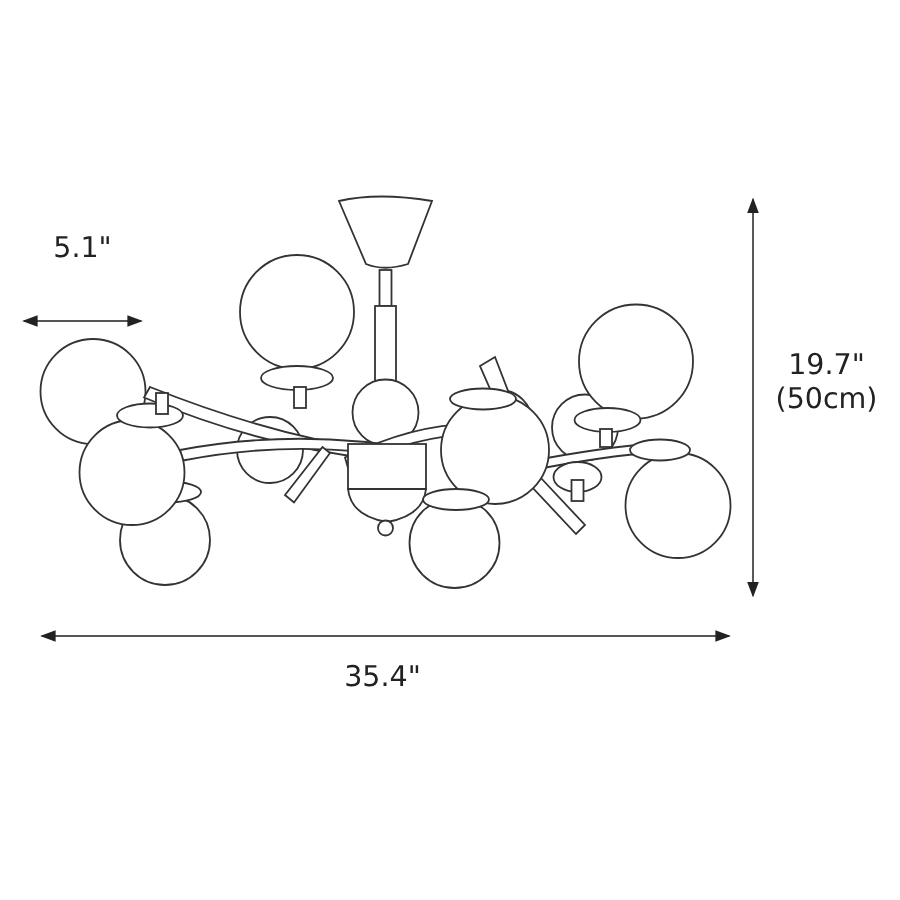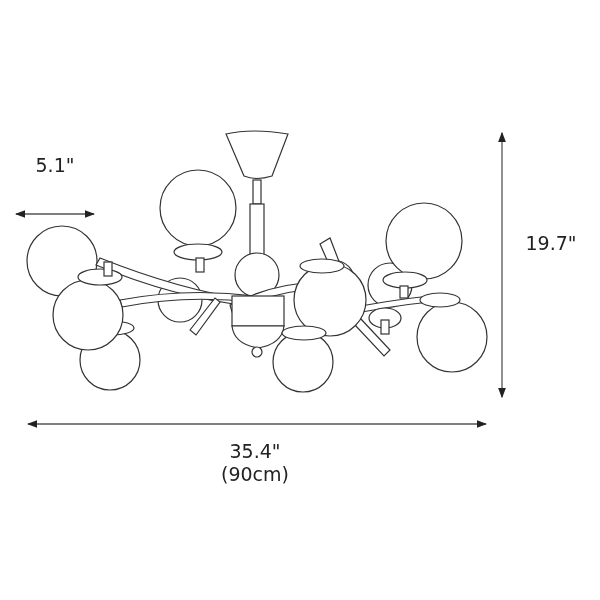--- a/index.html
+++ b/index.html
@@ -76,19 +76,19 @@
       <line x1="28" y1="424" x2="486" y2="424" marker-start="url(#ah)" marker-end="url(#ah)"></line>
     </g>
   </svg>
 
   <div class="lbl" style="left:14px; top:154px; width:82px;">
     <span>5.1"</span>
   </div>
 
   <div class="lbl" style="left:506px; top:232px; width:90px;">
     <span>19.7"</span>
+    <span>(50cm)</span>
   </div>
 
   <div class="lbl" style="left:210px; top:440px; width:90px;">
     <span>35.4"</span>
-    <span>(90cm)</span>
   </div>
 </div>
 
 </body></html>

